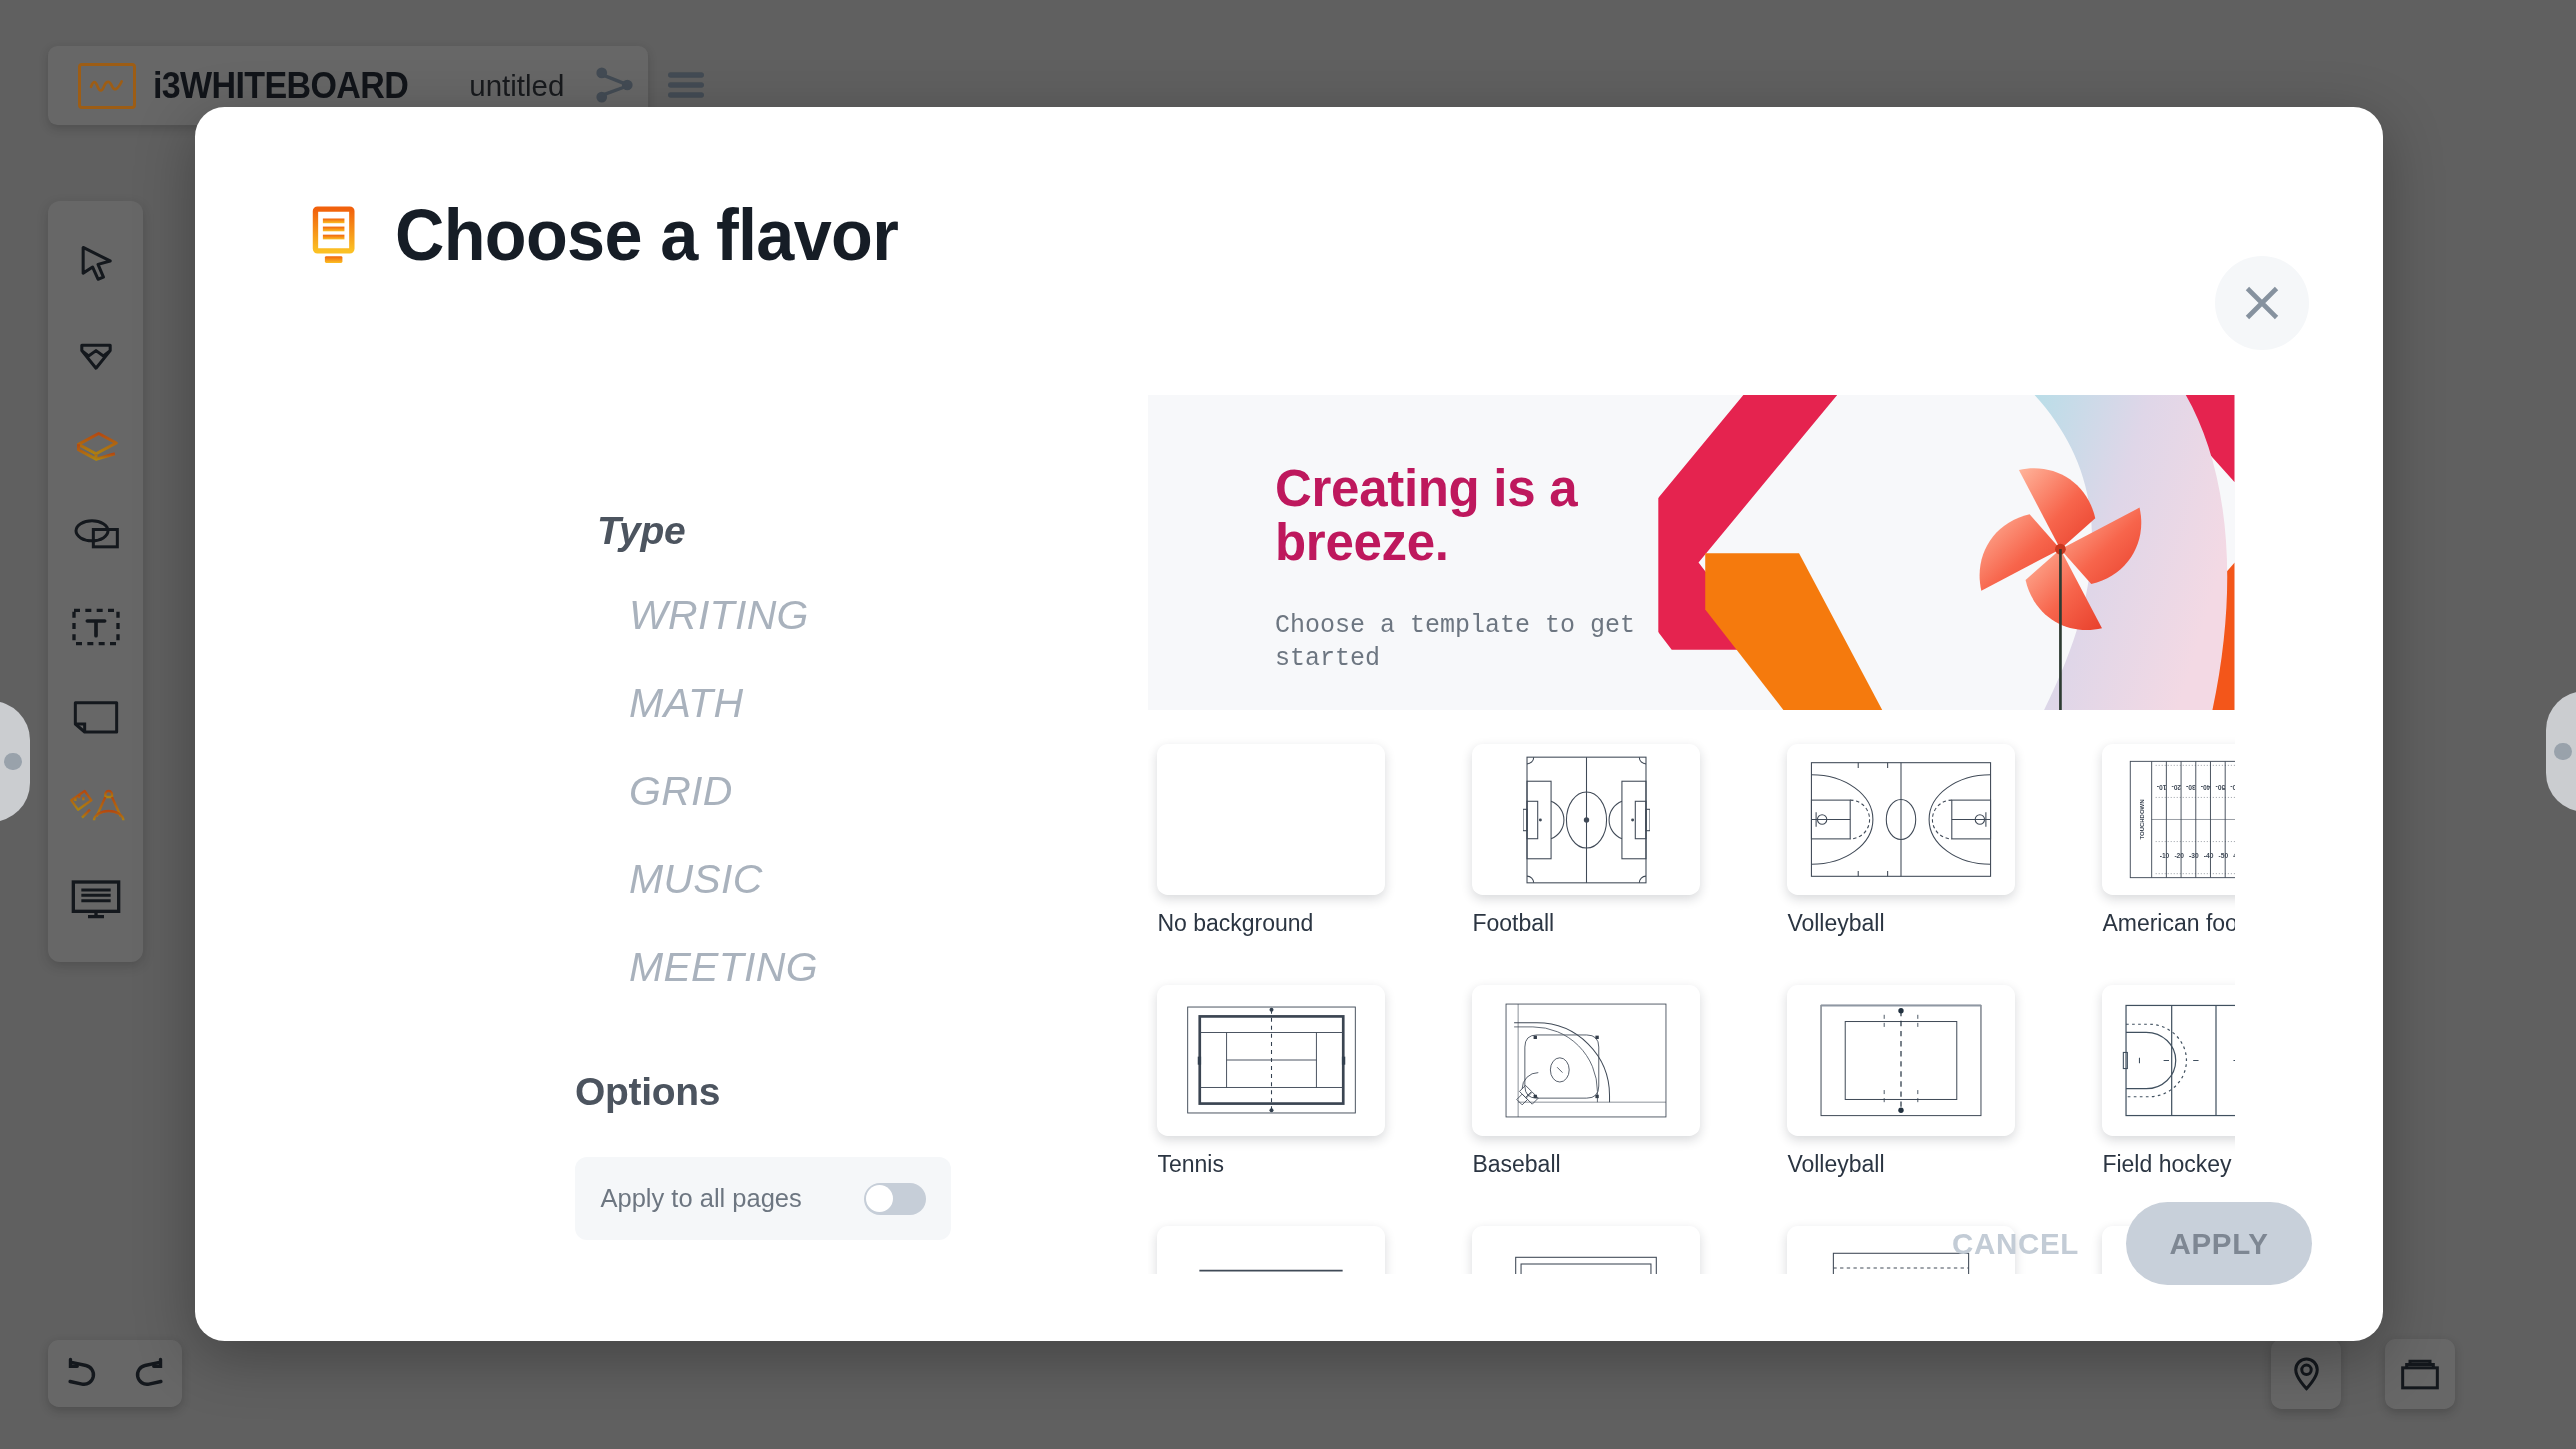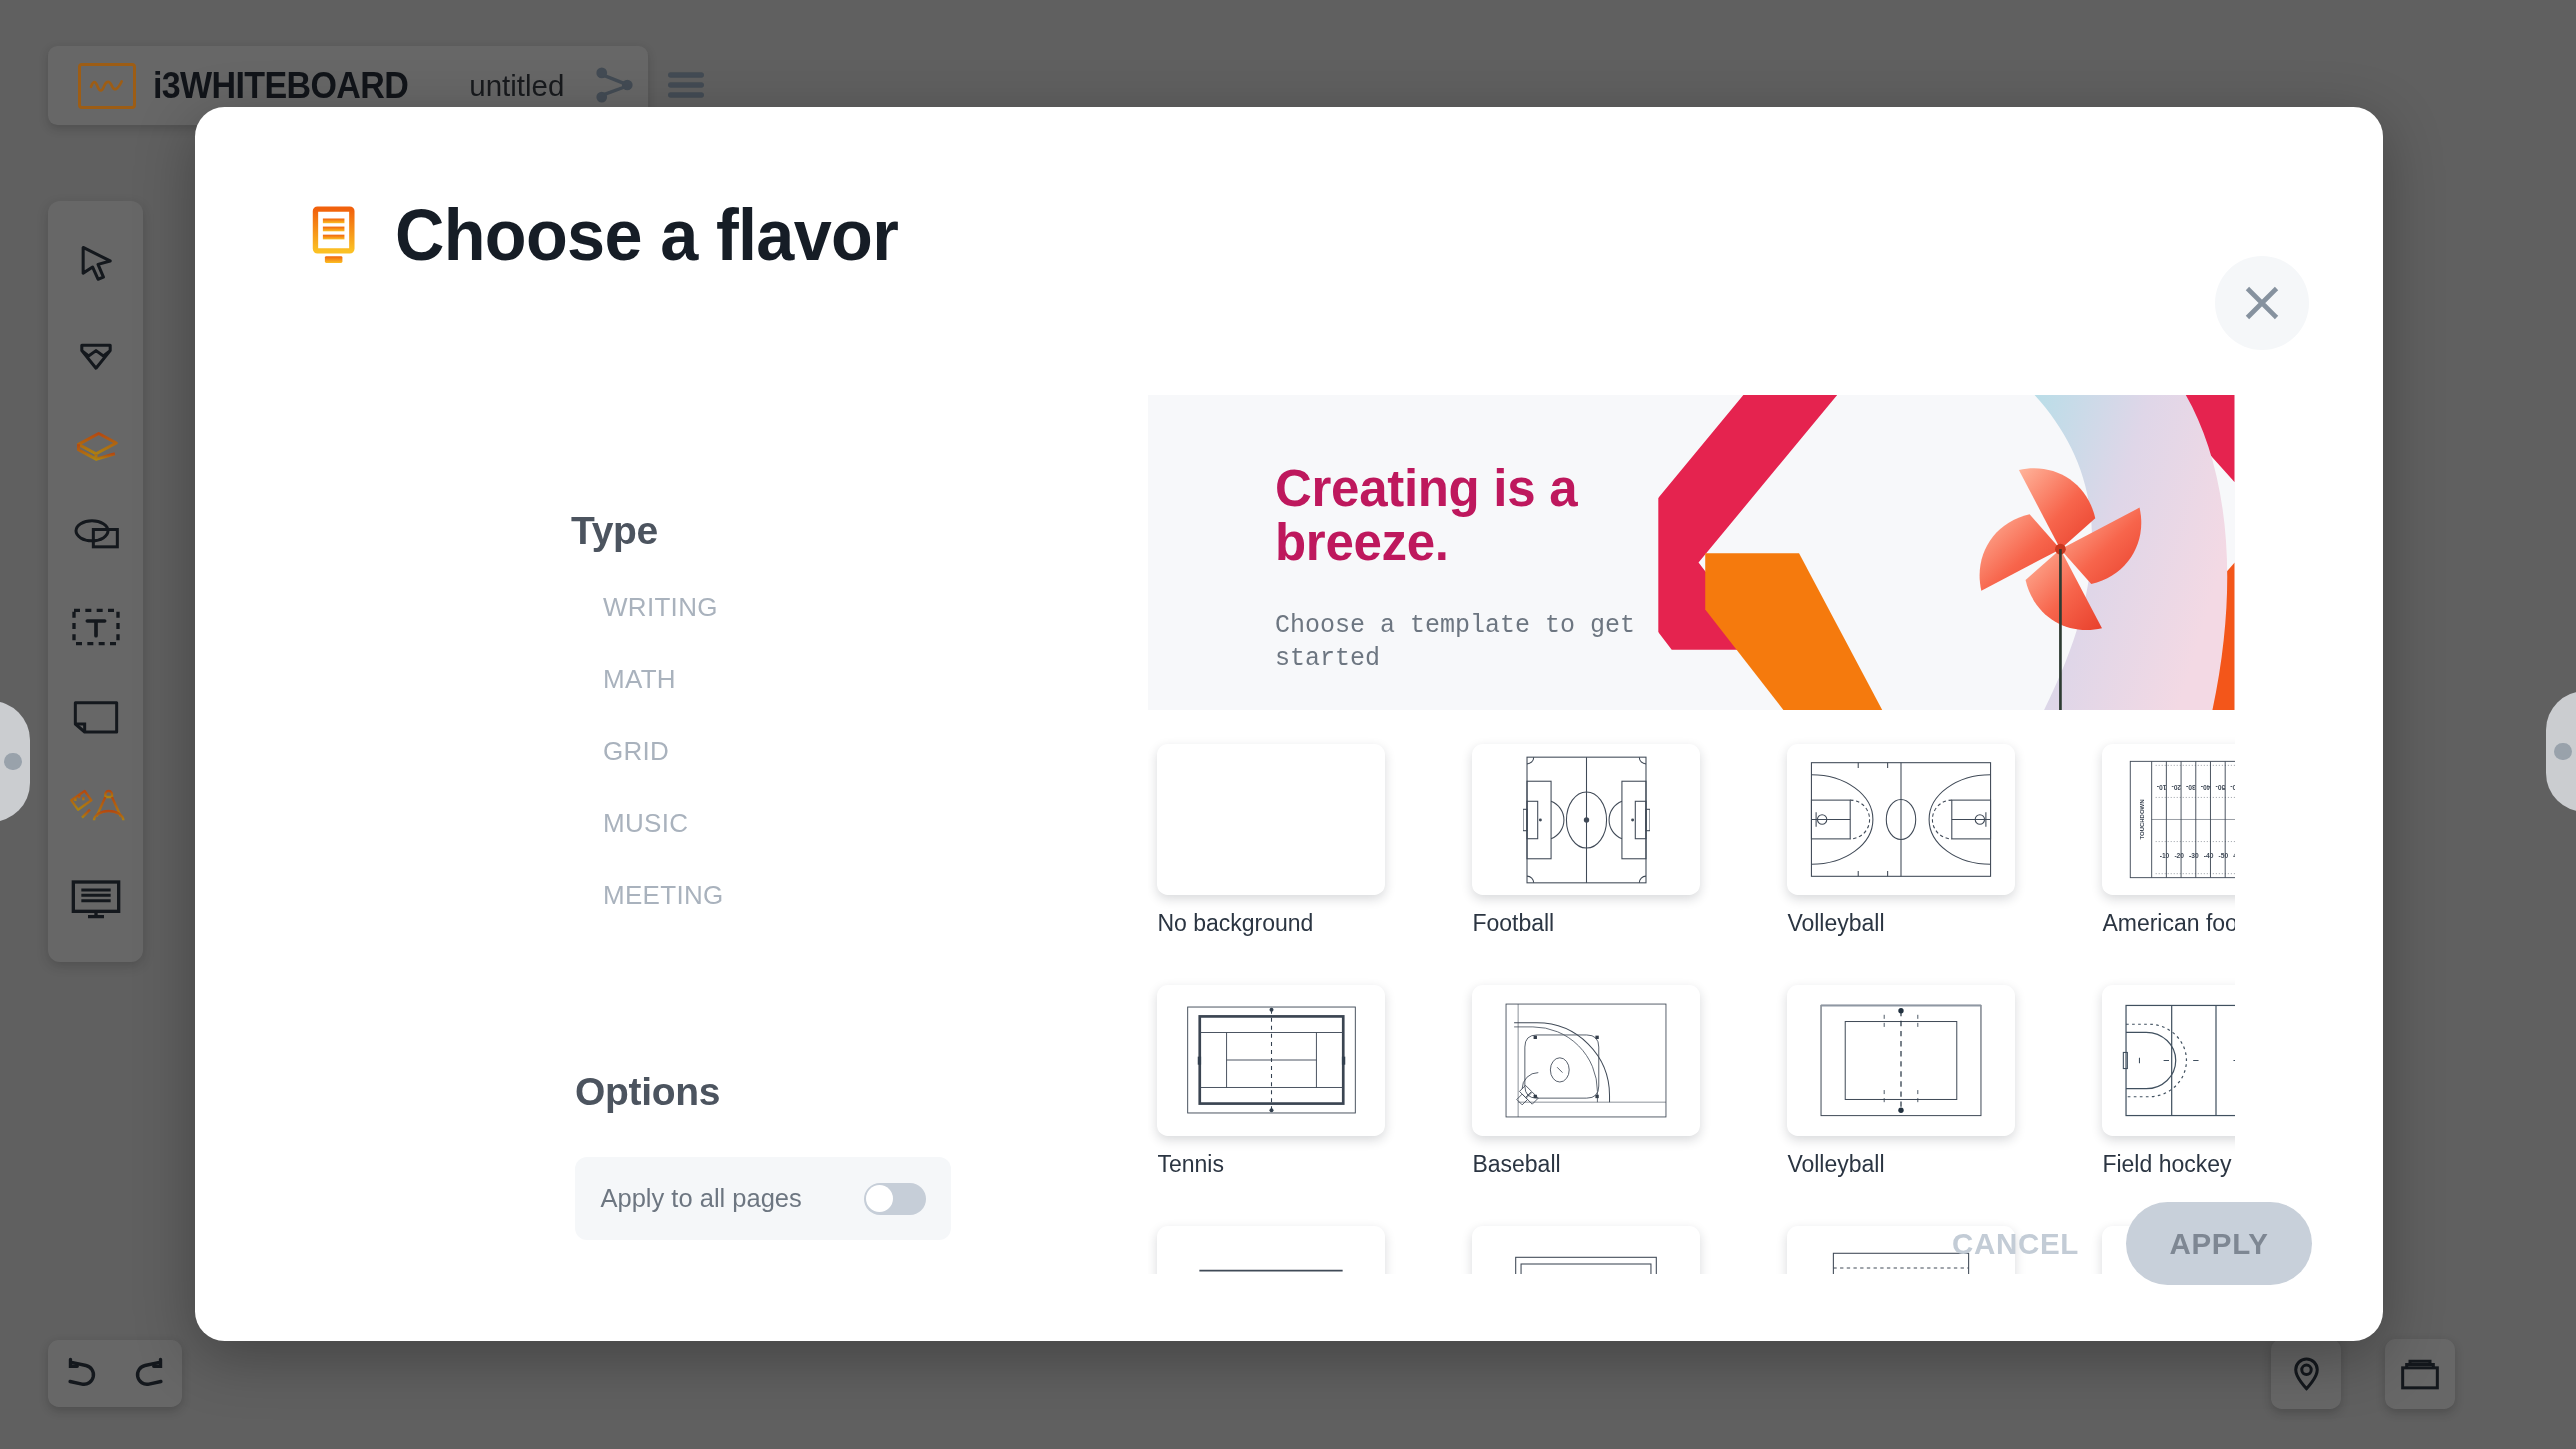--- a/index.html
+++ b/index.html
@@ -125,29 +125,29 @@
   }
   .close-btn {
     position: absolute; right: 74px; top: 149px;
     width: 94px; height: 94px; border-radius: 50%;
     background: #f5f7f9;
     display: flex; align-items: center; justify-content: center;
     border: none; cursor: pointer;
   }
 
   
-  .left-col { position: absolute; left: 376px; top: 402px; width: 402px; }
+  .left-col { position: absolute; left: 402px; top: 402px; width: 402px; font-style: italic; }
   .section-title {
     font-size: 39px; font-weight: 700; color: #4c545f;
     font-family: "Liberation Sans Narrow","Liberation Sans",sans-serif;
     letter-spacing: -0.3px;
   }
   .type-list { margin-top: 39px; padding-left: 32px; }
   .type-item {
-    font-size: 26px; color: #a9b2bd; letter-spacing: 0.3px;
+    font-size: 41px; color: #a9b2bd; letter-spacing: 0.3px;
     margin-bottom: 35px; display: inline-block; cursor: pointer;
     padding-bottom: 6px;
   }
   .type-item.active {
     border-bottom: 4.7px solid;
     border-image: linear-gradient(90deg,#e8490f,#f7a81b) 1;
   }
 
   .options-wrap { position: absolute; left: 380px; top: 963px; width: 382px; }
   .option-card {

